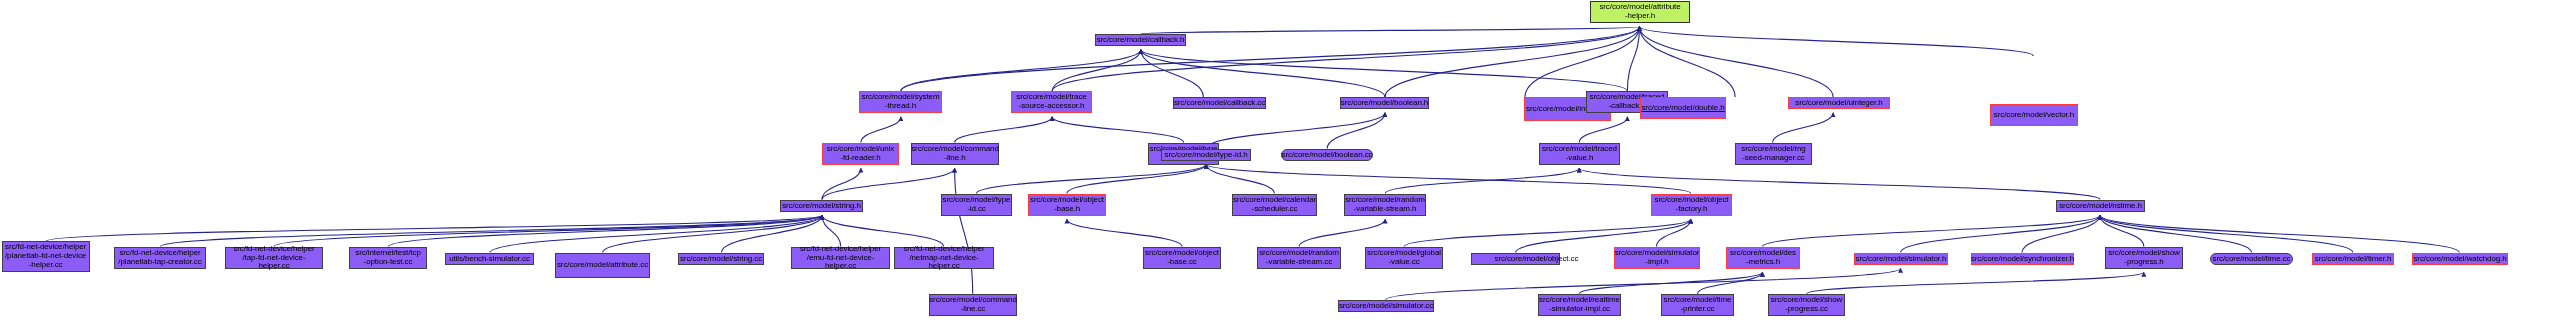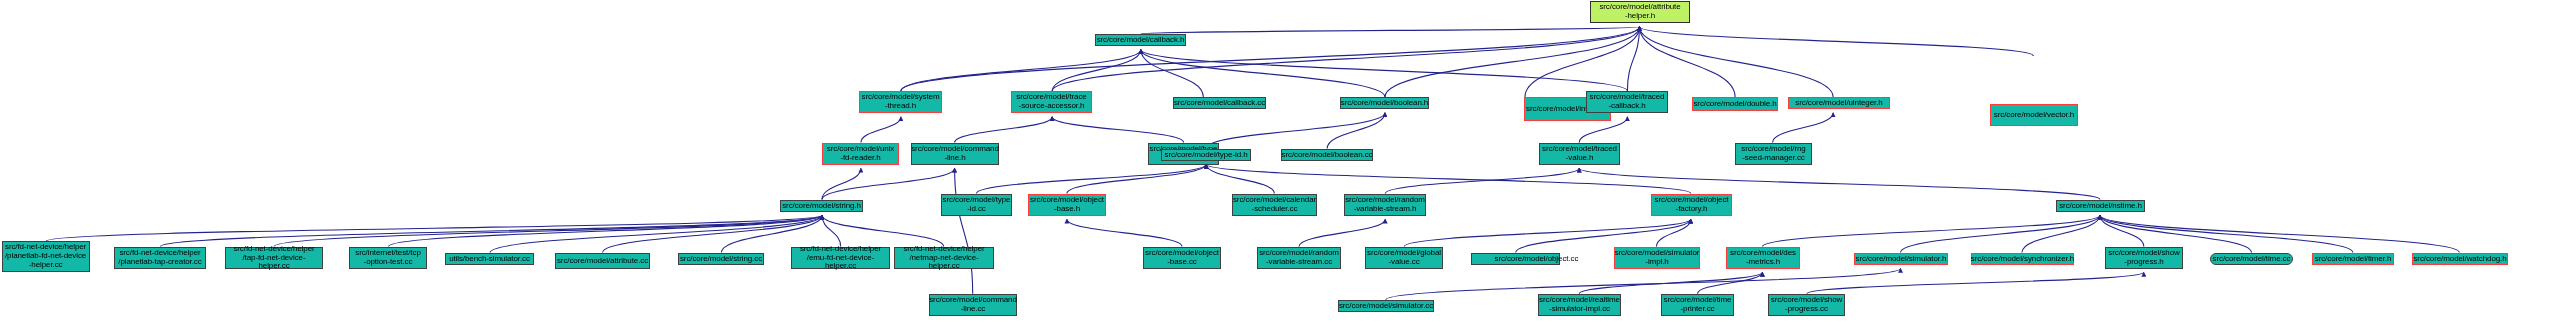--- a/index.html
+++ b/index.html
@@ -32,21 +32,21 @@
     height: 326px;
   }
   .node {
     position: absolute;
     box-sizing: border-box;
     display: flex;
     align-items: center;
     justify-content: center;
     text-align: center;
     border: 0.5px solid #404040;
-    background: #14b8a6;
+    background: #8b5cf6;
     color: #000000;
     font-size: 8px;
     line-height: 1.12;
     letter-spacing: -0.1px;
     white-space: pre-line;
     padding: 0.5px 2.2px;
   }
   .node.red {
     border-color: #ff3c3c;
   }
@@ -133,30 +133,30 @@
       <div class="node red" style="left: 1990px; top: 56px; width: 88px; height: 22px; margin-top: 48px;">src/core/model/vector.h</div>
       <div class="node red" style="left: 859px; top: 91px; width: 83px; height: 22px;">src/core/model/system
 -thread.h</div>
       <div class="node red" style="left: 1011px; top: 91px; width: 81px; height: 22px;">src/core/model/trace
 -source-accessor.h</div>
       <div class="node" style="left: 1157px; top: 97px; width: 93px; height: 12px; margin-left: 16px;">src/core/model/callback.cc</div>
       <div class="node" style="left: 1340px; top: 97px; width: 89px; height: 12px;">src/core/model/boolean.h</div>
       <div class="node red" style="left: 1524px; top: 97px; width: 87px; height: 24px;">src/core/model/integer.h</div>
       <div class="node" style="left: 1586px; top: 91px; width: 82px; height: 22px;">src/core/model/traced
 -callback.h</div>
-      <div class="node red" style="left: 1692px; top: 97px; width: 86px; height: 14px;">src/core/model/double.h</div>
+      <div class="node red" style="left: 1640px; top: 97px; width: 86px; height: 22px; text-decoration: underline;">src/core/model/double.h</div>
       <div class="node red" style="left: 1788px; top: 97px; width: 102px; height: 12px;">src/core/model/uinteger.h</div>
       <div class="node red" style="left: 822px; top: 143px; width: 77px; height: 22px;">src/core/model/unix
 -fd-reader.h</div>
       <div class="node" style="left: 911px; top: 143px; width: 88px; height: 22px;">src/core/model/command
 -line.h</div>
       <div class="node" style="left: 1148px; top: 143px; width: 71px; height: 22px;">src/core/model/type
 -id.h</div>
       <div class="node thick" style="left: 1161px; top: 149px; width: 90px; height: 12px;">src/core/model/type-id.h</div>
-      <div class="node" style="left: 1281px; top: 149px; width: 92px; height: 12px;">src/core/model/boolean.cc</div>
+      <div class="node" style="left: 1281px; top: 149px; width: 92px; height: 12px; border-radius: 6px;">src/core/model/boolean.cc</div>
       <div class="node" style="left: 1539px; top: 143px; width: 81px; height: 22px;">src/core/model/traced
 -value.h</div>
       <div class="node" style="left: 1735px; top: 143px; width: 77px; height: 22px;">src/core/model/rng
 -seed-manager.cc</div>
       <div class="node thick" style="left: 780px; top: 200px; width: 83px; height: 12px;">src/core/model/string.h</div>
       <div class="node" style="left: 941px; top: 194px; width: 71px; height: 22px;">src/core/model/type
 -id.cc</div>
       <div class="node red" style="left: 1028px; top: 194px; width: 78px; height: 22px;">src/core/model/object
 -base.h</div>
       <div class="node" style="left: 1232px; top: 194px; width: 85px; height: 22px;">src/core/model/calendar
@@ -169,21 +169,21 @@
       <div class="node" style="left: 1.6px; top: 241px; width: 88px; height: 31px;">src/fd-net-device/helper
 /planetlab-fd-net-device
 -helper.cc</div>
       <div class="node" style="left: 114px; top: 247px; width: 92px; height: 22px;">src/fd-net-device/helper
 /planetlab-tap-creator.cc</div>
       <div class="node" style="left: 225px; top: 247px; width: 98px; height: 22px;">src/fd-net-device/helper
 /tap-fd-net-device-helper.cc</div>
       <div class="node" style="left: 349px; top: 247px; width: 78px; height: 22px;">src/internet/test/tcp
 -option-test.cc</div>
       <div class="node" style="left: 445px; top: 253px; width: 89px; height: 12px;">utils/bench-simulator.cc</div>
-      <div class="node" style="left: 555px; top: 253px; width: 95px; height: 16px;">src/core/model/attribute.cc</div>
+      <div class="node" style="left: 555px; top: 253px; width: 95px; height: 25px;">src/core/model/attribute.cc</div>
       <div class="node" style="left: 678px; top: 253px; width: 86px; height: 12px;">src/core/model/string.cc</div>
       <div class="node" style="left: 791px; top: 247px; width: 99px; height: 22px;">src/fd-net-device/helper
 /emu-fd-net-device-helper.cc</div>
       <div class="node" style="left: 894px; top: 247px; width: 100px; height: 22px;">src/fd-net-device/helper
 /netmap-net-device-helper.cc</div>
       <div class="node" style="left: 1143px; top: 247px; width: 78px; height: 22px;">src/core/model/object
 -base.cc</div>
       <div class="node" style="left: 1257px; top: 247px; width: 84px; height: 22px;">src/core/model/random
 -variable-stream.cc</div>
       <div class="node" style="left: 1365px; top: 247px; width: 78px; height: 22px;">src/core/model/global

